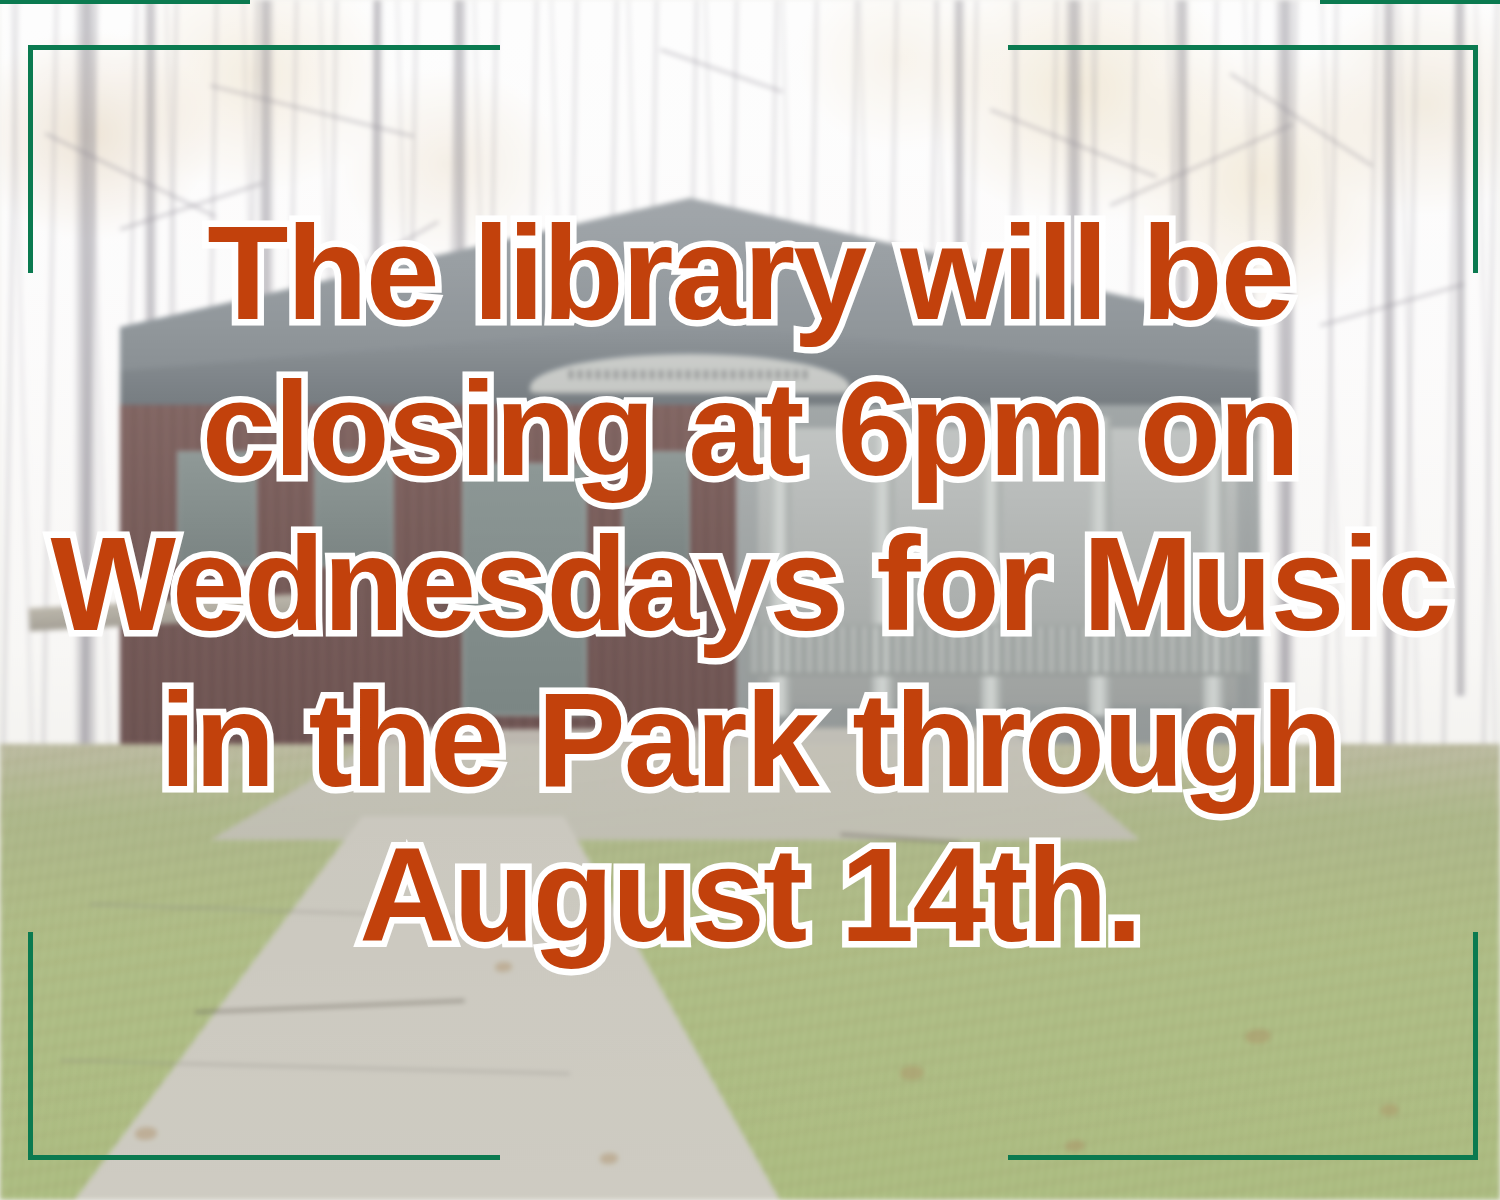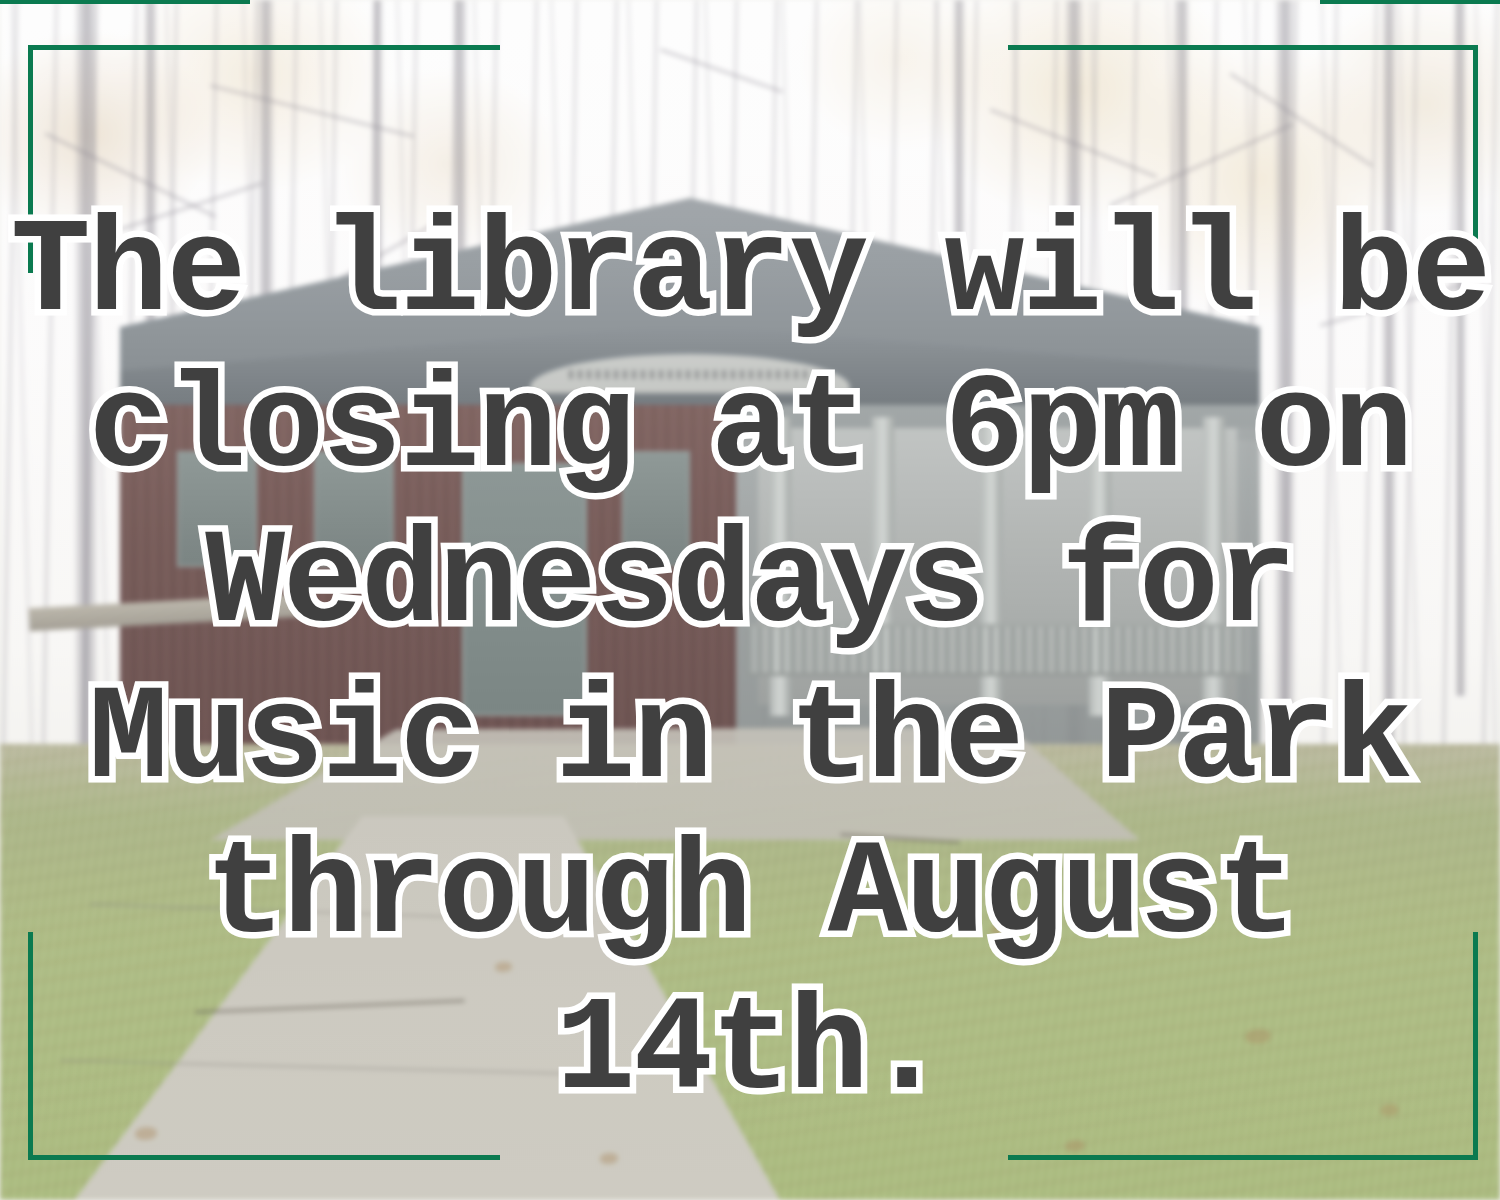--- a/index.html
+++ b/index.html
@@ -218,26 +218,26 @@
   
   .headline-wrap {
     position:absolute;
     left:0; right:0;
     top:196px;
     text-align:center;
     z-index:5;
     padding:0 6px;
   }
   .headline {
-    font-family:Liberation Mono, monospace;
+    font-family:Liberation Sans, sans-serif;
     font-weight:700;
     font-size:133px;
     line-height:1.17;
     letter-spacing:-2px;
-    color:#404040;
+    color:#c2410c;
     text-transform:none;
     -webkit-text-stroke:13px #ffffff;
     paint-order:stroke fill;
     text-shadow:
        0 0 1px #fff;
     white-space:pre-line;
     text-align:center;
   }
 </style>
 </head>

